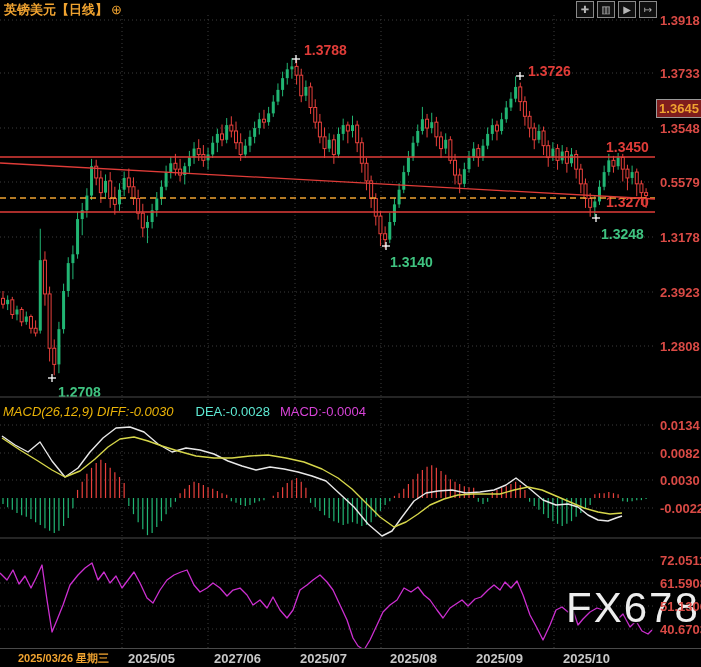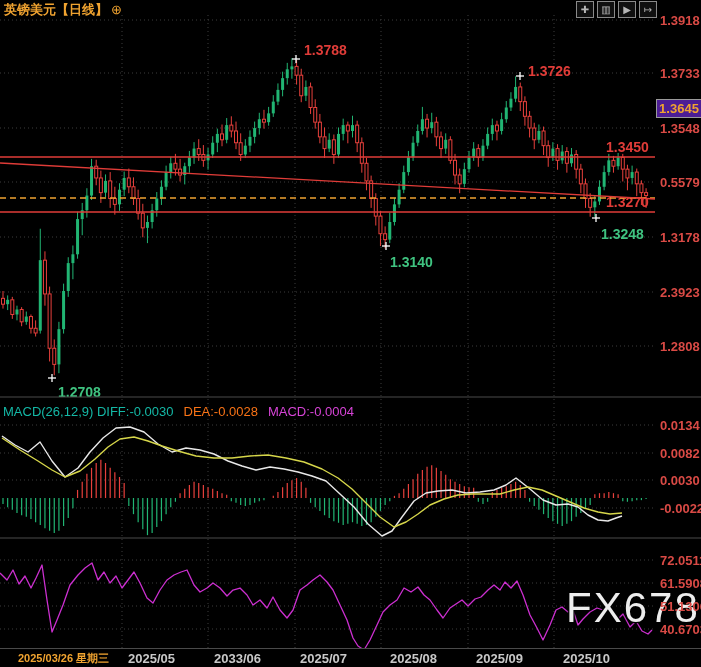--- a/index.html
+++ b/index.html
@@ -8,25 +8,25 @@
   #plot{position:absolute;left:0;top:0;}
   .hud{position:absolute;font-size:13px;line-height:15px;white-space:nowrap;}
   #title{left:4px;top:2px;color:#f0a330;font-weight:bold;text-align:right;}
   #title .zoomglyph{font-weight:normal;margin-left:3px;}
   #toolbar{right:44px;top:1px;display:flex;gap:3px;}
   .tbicon{width:16px;height:15px;border:1px solid #8a8a8a;background:#101010;color:#b5b5b5;
           font-size:10px;display:flex;align-items:center;justify-content:center;}
   .axlab{position:absolute;left:660px;color:#d94a45;font-size:13px;font-weight:bold;white-space:nowrap;}
   .monthlab{position:absolute;color:#c8c8c8;font-size:13px;font-weight:bold;top:651px;white-space:nowrap;}
   #cursorbox{position:absolute;left:656px;width:44px;height:17px;border:1px solid #9a9a9a;
-             background:#4c1d95;color:#f0a330;font-size:13px;font-weight:bold;
+             background:#7f1d1d;color:#f0a330;font-size:13px;font-weight:bold;
              display:flex;align-items:center;justify-content:center;}
   #macdrow{left:3px;top:404px;}
   #rsirow{left:3px;top:540px;}
-  .seg-w{color:#14b8a6;} .seg-y{color:#f97316;margin-left:10px;} .seg-m{color:#d643d6;margin-left:10px;}
+  .seg-w{color:#eab308;font-style:italic;} .seg-y{color:#5eead4;margin-left:22px;} .seg-m{color:#d643d6;margin-left:10px;}
   #datelab{left:18px;top:651px;color:#f0a330;font-weight:bold;font-size:11px;}
   #watermark{left:566px;top:600px;font-size:42px;font-weight:normal;letter-spacing:2px;color:#ededed;
      text-shadow:1px 1px 0 #000,-1px -1px 0 #000,1px -1px 0 #000,-1px 1px 0 #000,0 0 4px #000;}
   #bottombar{position:absolute;left:0;top:648px;width:701px;height:19px;background:#000;
              border-top:1px solid #4a4a4a;}
 </style>
 </head>
 <body>
 
 <div id="app">
@@ -531,19 +531,19 @@
       <div class="axlab" style="top: 339px;">1.2808</div>
       <div class="axlab" style="top: 418px;">0.0134</div>
       <div class="axlab" style="top: 446px;">0.0082</div>
       <div class="axlab" style="top: 473px;">0.0030</div>
       <div class="axlab" style="top: 501px;">-0.0022</div>
       <div class="axlab" style="top: 553px;">72.0511</div>
       <div class="axlab" style="top: 576px;">61.5908</div>
       <div class="axlab" style="top: 599px;">51.1306</div>
       <div class="axlab" style="top: 622px;">40.6703</div>
       <div class="monthlab" style="left: 128px;">2025/05</div>
-      <div class="monthlab" style="left: 214px;">2033/06</div>
+      <div class="monthlab" style="left: 214px;">2027/06</div>
       <div class="monthlab" style="left: 300px;">2025/07</div>
       <div class="monthlab" style="left: 390px;">2025/08</div>
       <div class="monthlab" style="left: 476px;">2025/09</div>
       <div class="monthlab" style="left: 563px;">2025/10</div>
     </div>
 </div>
 
 </body></html>

